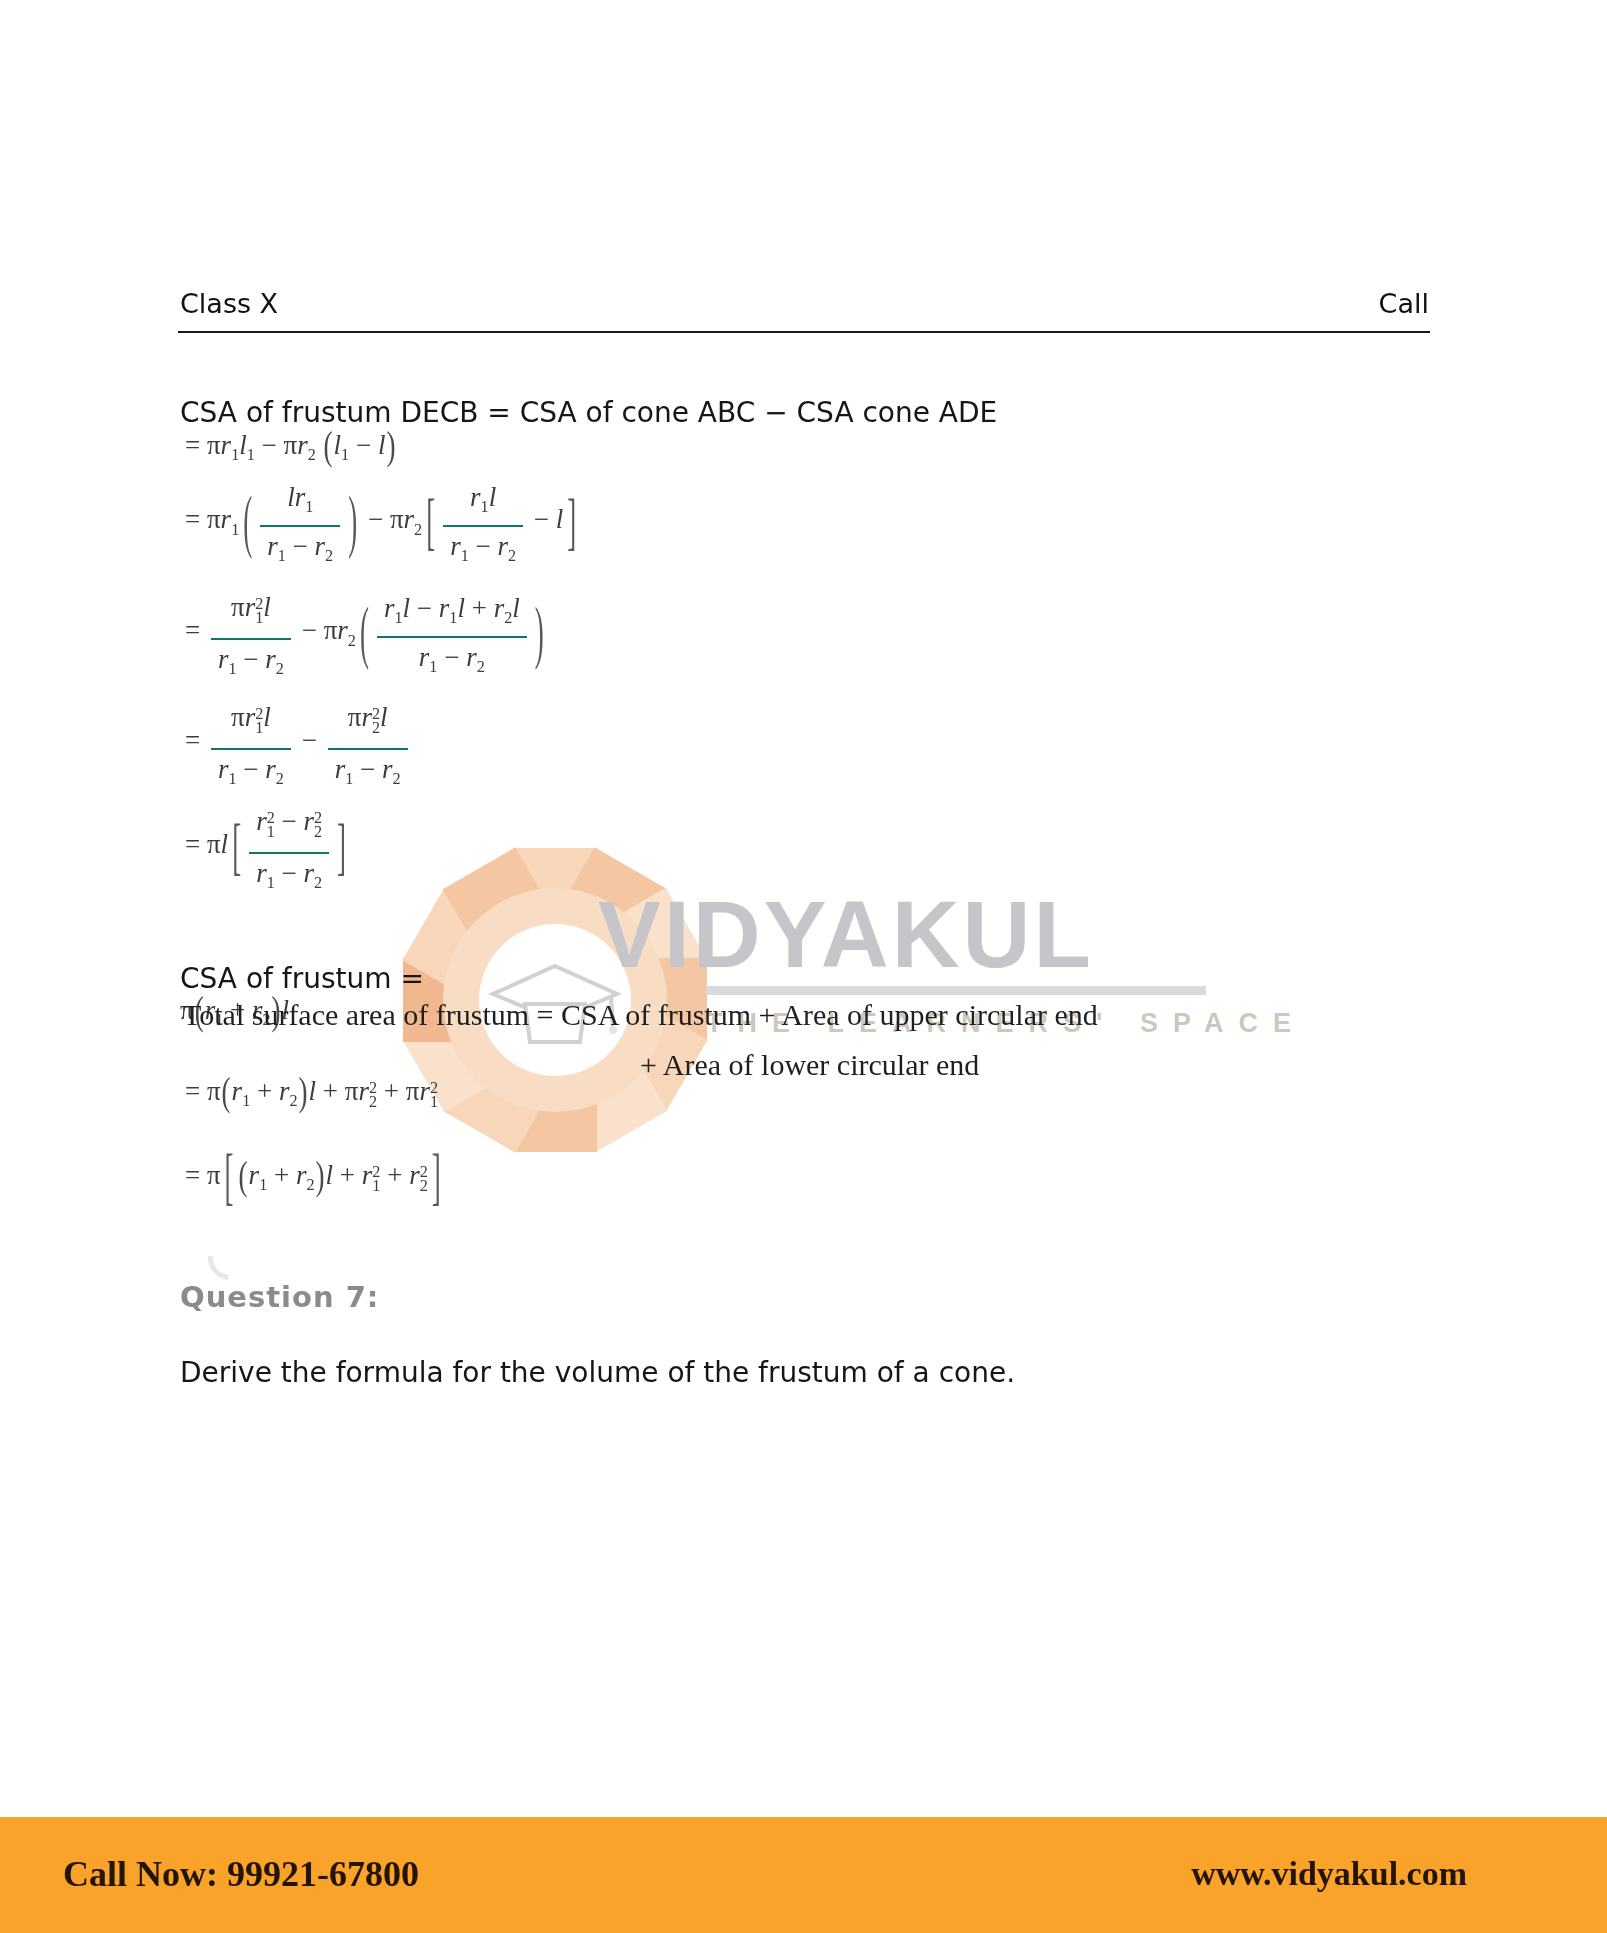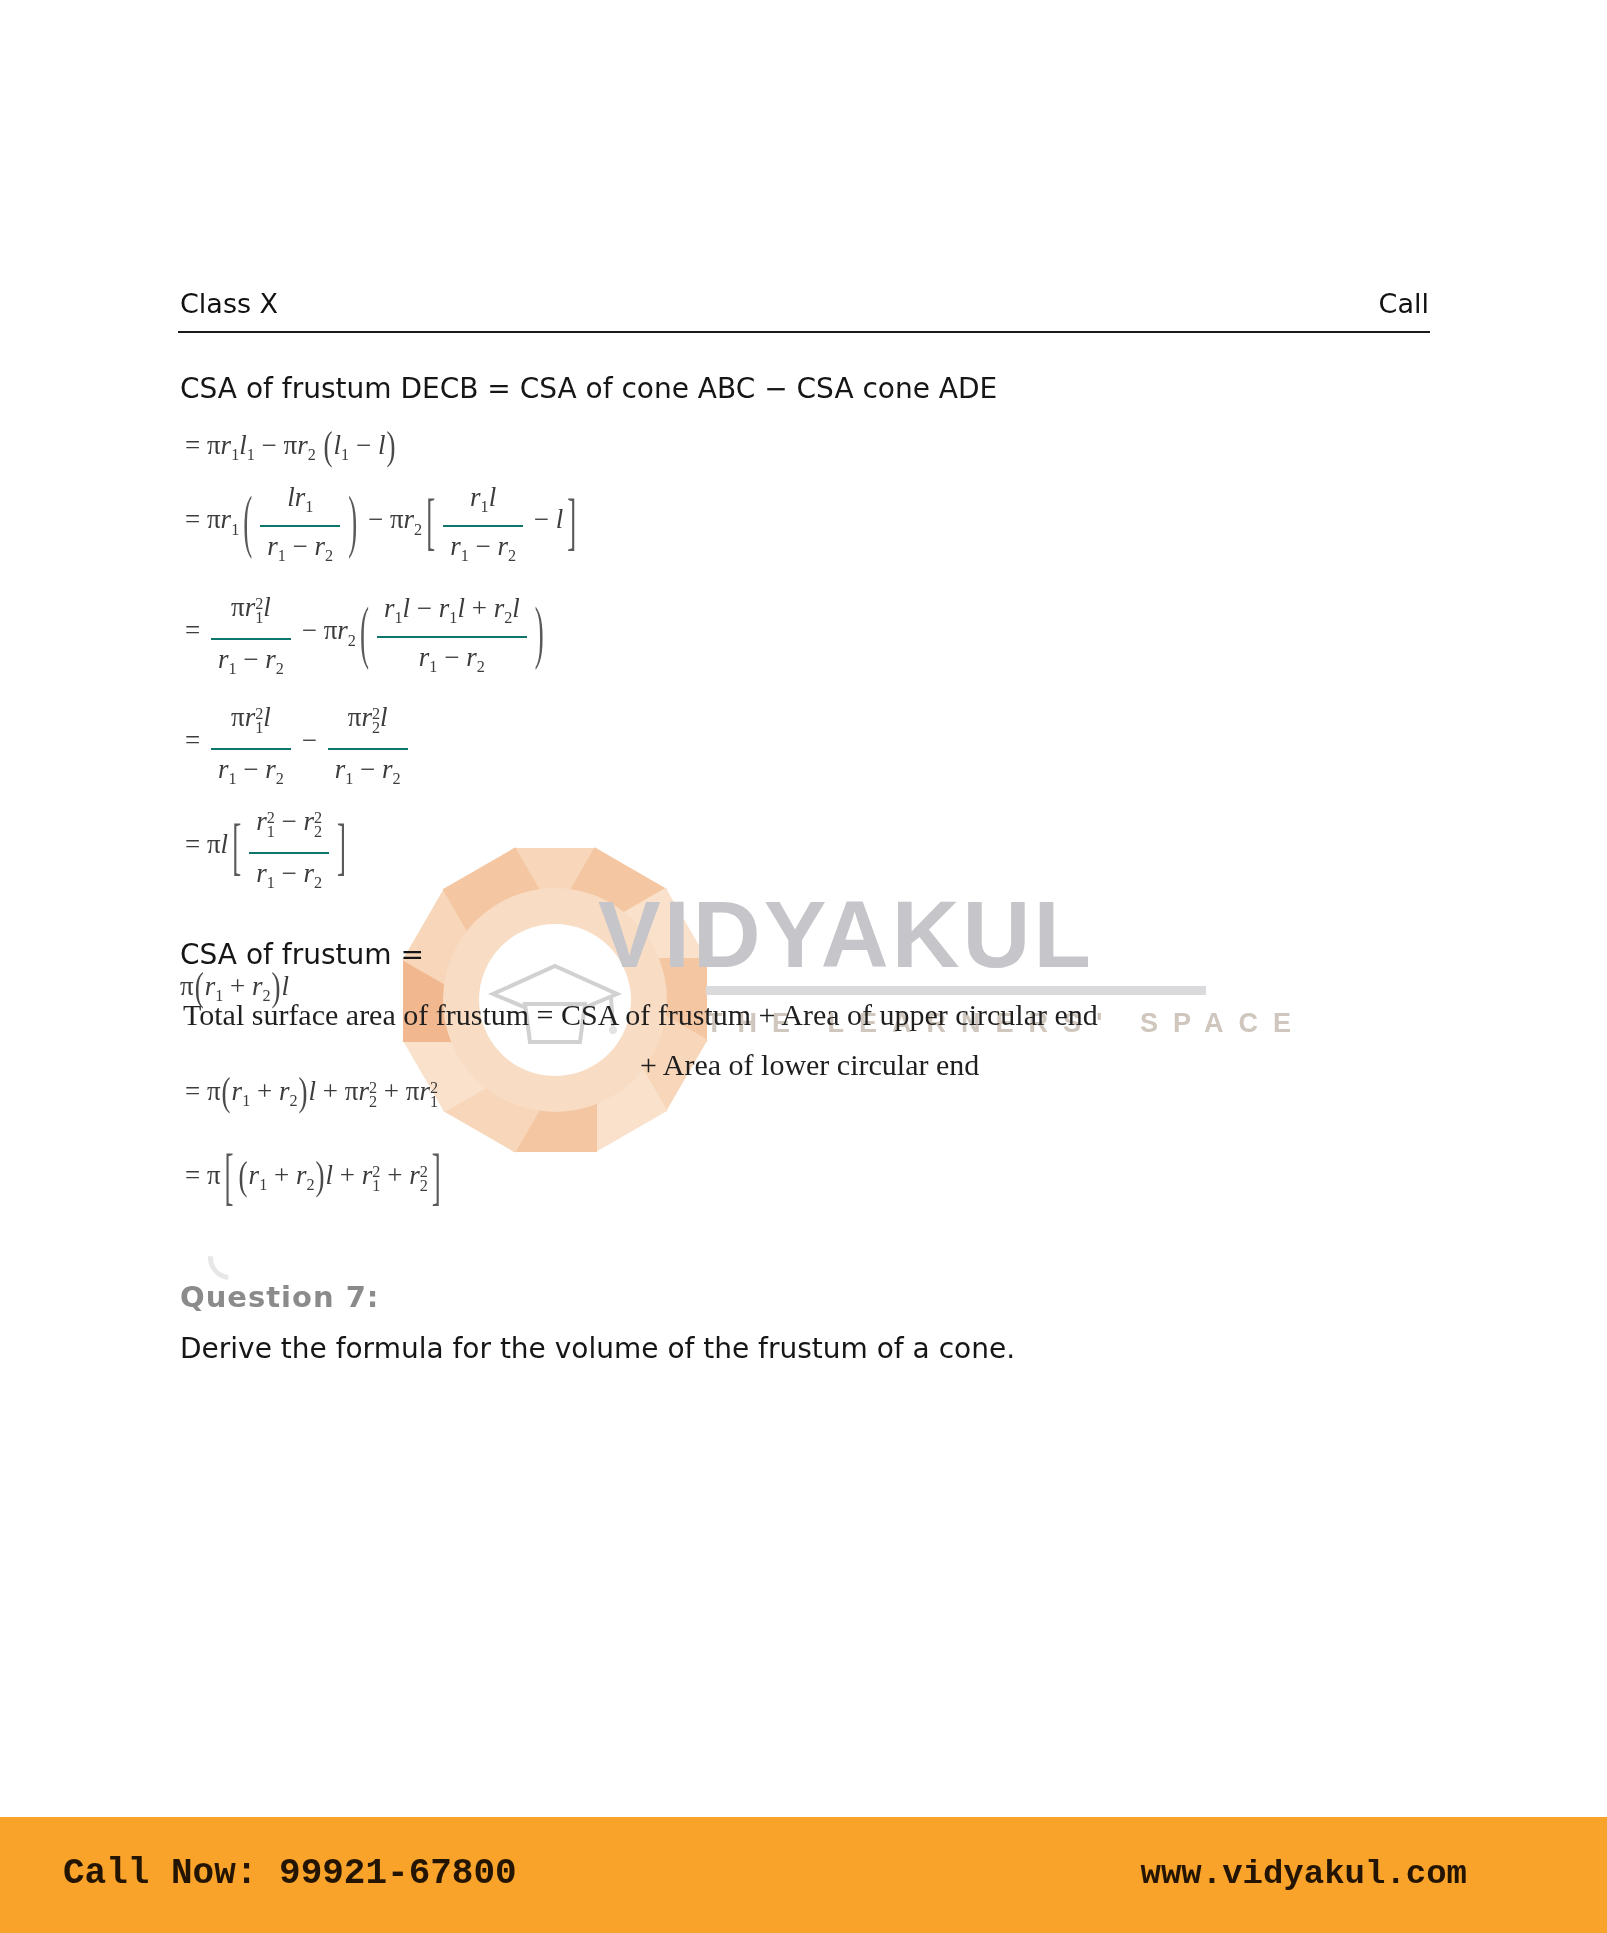--- a/index.html
+++ b/index.html
@@ -9,21 +9,21 @@
     font-family:"DejaVu Sans","Liberation Sans",sans-serif;color:#1b1b1b;
   }
   .abs{position:absolute;}
 
   
   .hdr{font-size:27px;color:#111;}
   .hdr-center{left:0;width:100%;text-align:center;word-spacing:7px;}
   .hdr-rule{left:178px;width:1252px;height:0;border-top:2.5px solid #1a1a1a;}
 
   
-  .body-sans{font-size:28px;color:#161616;}
+  .body-sans{font-size:28px;color:#161616;margin-top:24px;}
   .serif-line{font-family:"Liberation Serif","DejaVu Serif",serif;font-size:30px;color:#1f1f1f;}
   .q-label{font-size:29px;font-weight:bold;color:#8b8b8b;letter-spacing:1px;}
 
   
   .math{font-family:"Liberation Serif","DejaVu Serif",serif;font-size:27px;color:#3c3c3c;}
   .math var{font-style:italic;}
   .math sub{font-size:0.60em;line-height:0;}
   .ss{display:inline-block;vertical-align:-0.42em;line-height:0.85;font-size:0.60em;font-style:normal;text-align:left;}
   .ss .t,.ss .b{display:block;}
   .frac{display:inline-block;vertical-align:middle;text-align:center;margin:0 4px;}
@@ -43,21 +43,21 @@
     font-size:94px;letter-spacing:3px;color:#c6c6ca;line-height:1;}
   .wm-underline{height:9px;background:#dadadd;}
   .wm-tagline{font-family:"Liberation Sans","DejaVu Sans",sans-serif;font-weight:bold;
     font-size:27px;letter-spacing:15px;color:#cfc6bd;}
   .wm-arc{width:34px;height:34px;border:5px solid #e2e2e2;border-radius:50%;
     border-top-color:transparent;border-right-color:transparent;border-bottom-color:transparent;
     transform:rotate(-40deg);opacity:.8;}
 
   
   .footer{left:0;top:1817px;width:1607px;height:116px;}
-  .footer-text{font-family:Liberation Mono, monospace;font-weight:bold;
+  .footer-text{font-family:Liberation Serif, serif;font-weight:bold;
     font-size:36px;color:#241503;}
 </style>
 </head>
 <body>
 
 <div class="page">
 
   <div class="abs wm" style="left:400px;top:845px;width:310px;height:310px;">
     <svg width="310" height="310" viewBox="-155 -155 310 310">
       <g opacity="0.85">

